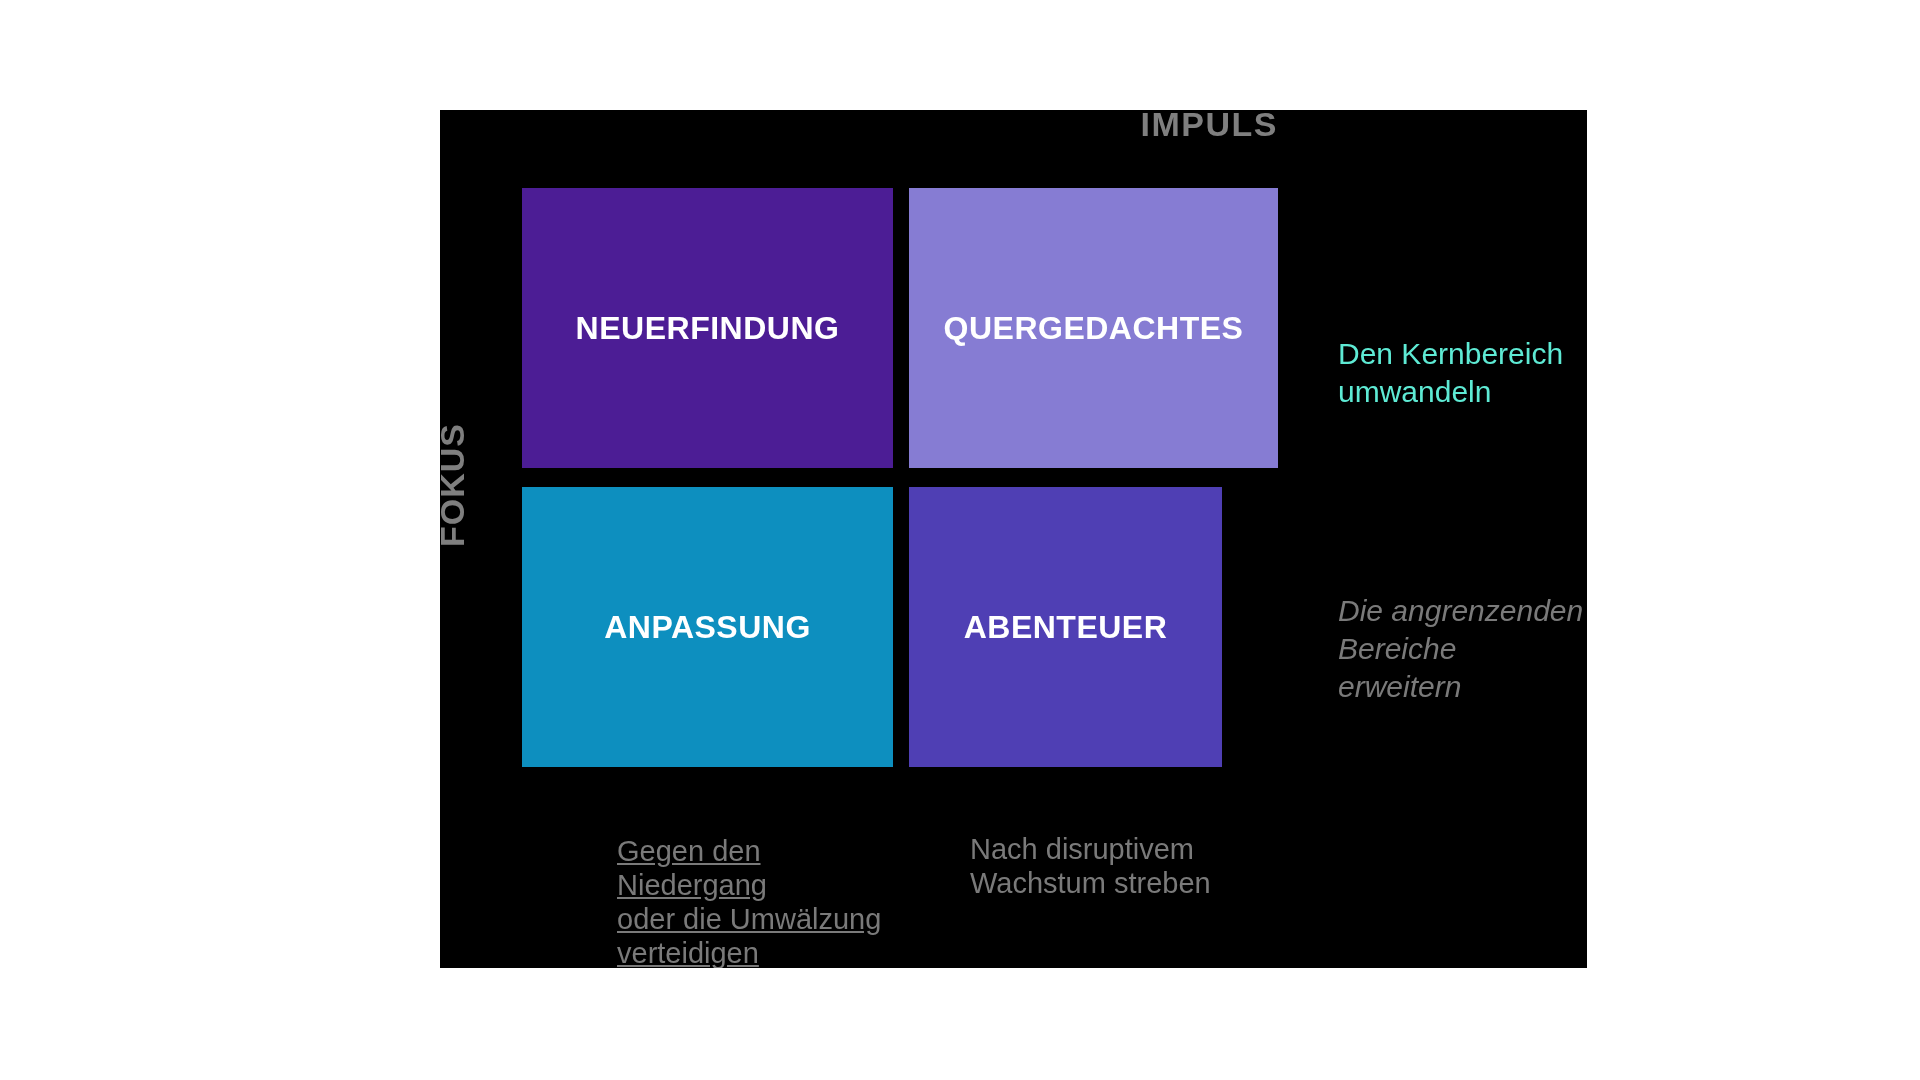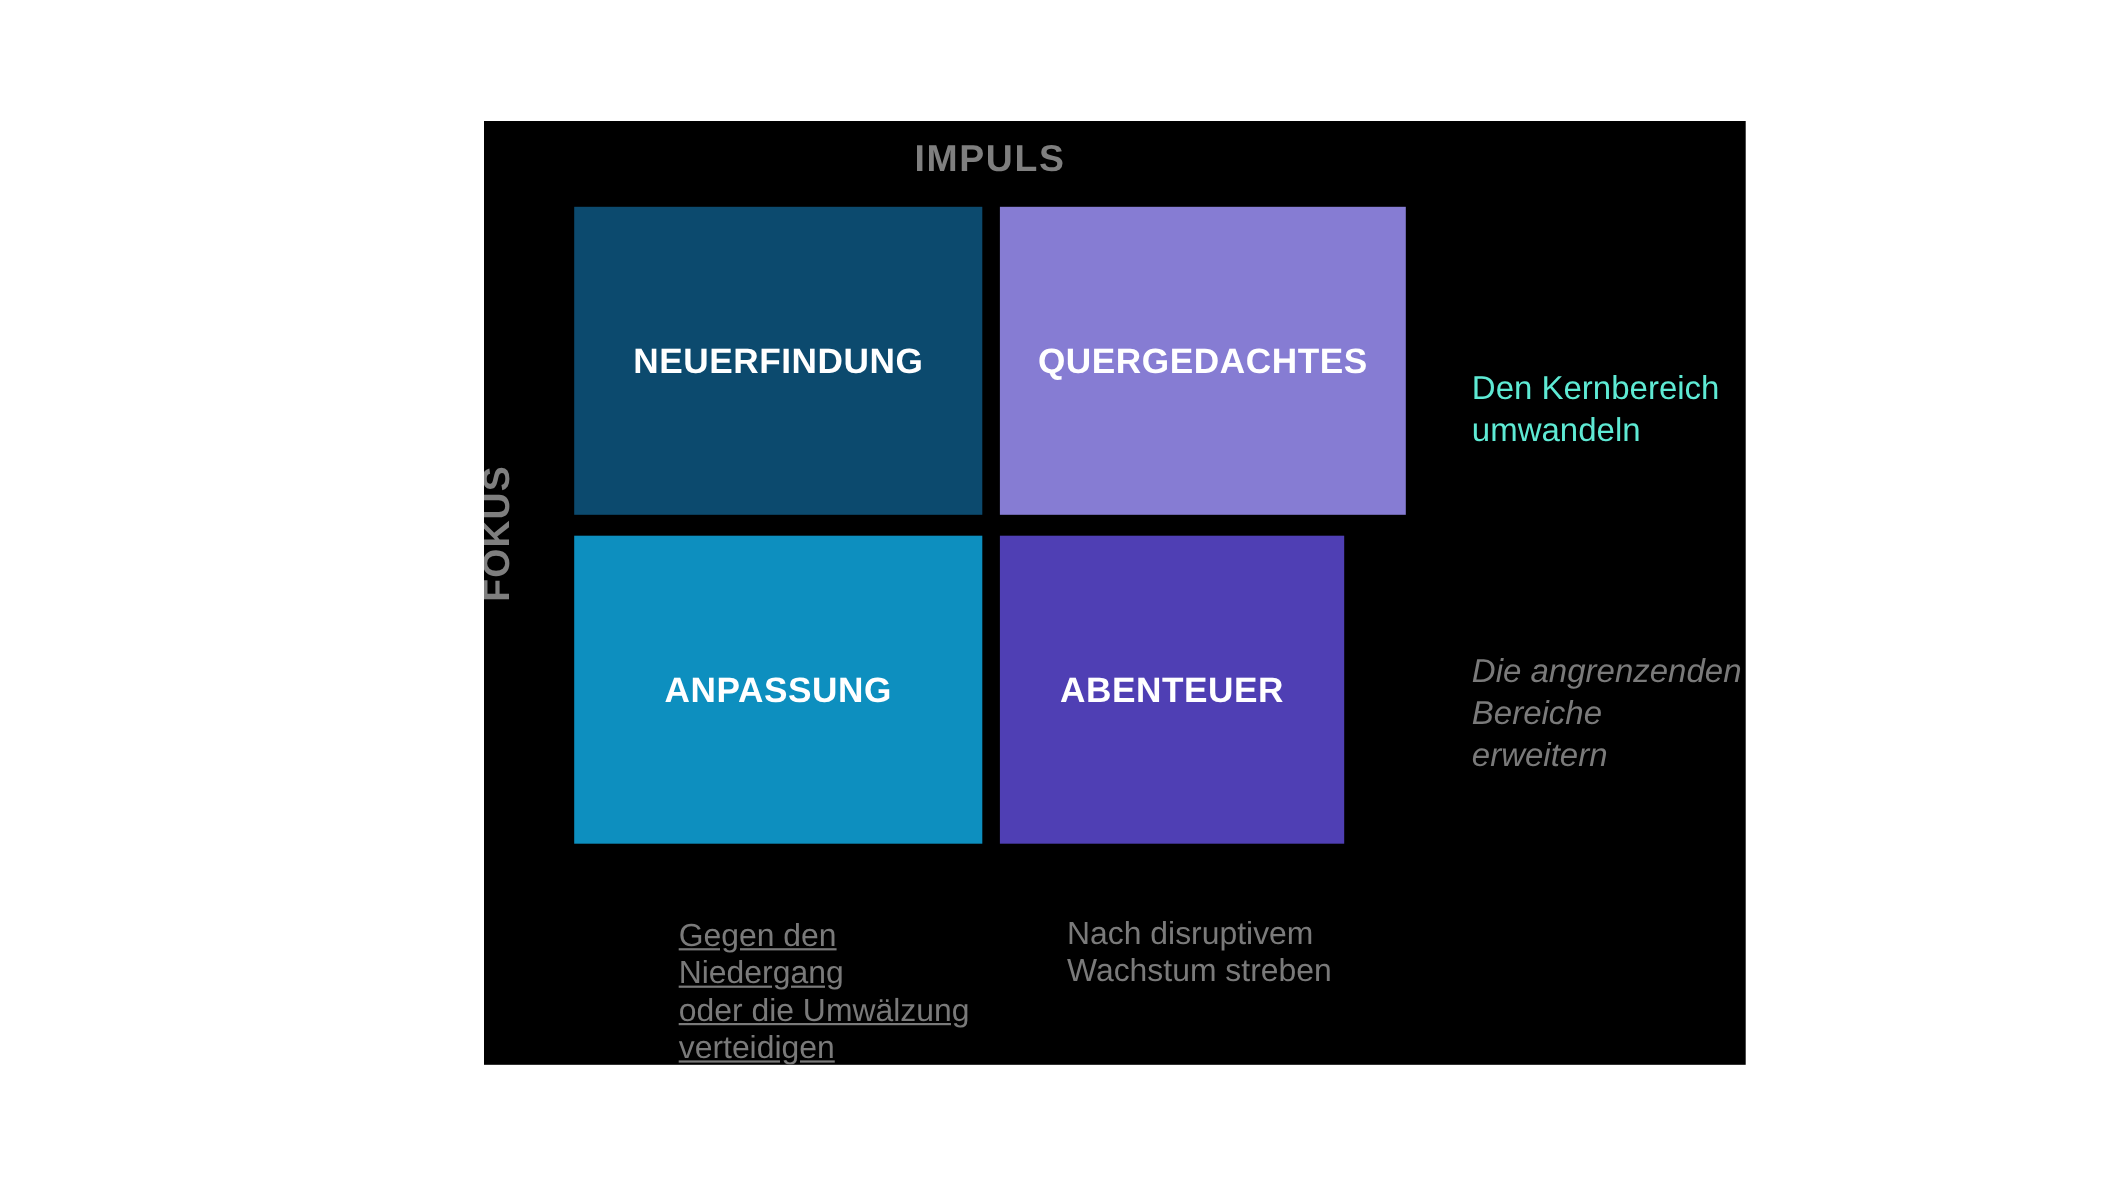--- a/index.html
+++ b/index.html
@@ -26,28 +26,27 @@
     height: 858px;
     background: #000000;
     overflow: hidden;
   }
   
   .axis-x {
     position: absolute;
     left: 82px;
     top: -6px;
     width: 756px;
-    text-align: center;
+    text-align: right;
     font-size: 34px;
     font-weight: bold;
     line-height: 40px;
     letter-spacing: 1.5px;
     color: #7f7f7f;
     white-space: nowrap;
-    margin-top: 20px;
   }
   .axis-y {
     position: absolute;
     left: -88px;
     top: 355px;
     width: 200px;
     height: 40px;
     text-align: center;
     font-size: 34px;
     font-weight: bold;
@@ -89,21 +88,21 @@
 </head>
 <body>
 
 <div class="stage">
   <div class="board" style="background-color: rgb(0, 0, 0);">
 
     <div class="axis-x" style="color: rgb(127, 127, 127);">IMPULS</div>
 
     <div class="axis-y" style="color: rgb(127, 127, 127);">FOKUS</div>
 
-    <div class="quad q0" style="background-color: #0c4a6e;">
+    <div class="quad q0" style="background-color: #4c1d95;">
       <span class="qlabel" style="color: rgb(255, 255, 255);">NEUERFINDUNG</span>
     </div>
 
     <div class="quad q2" style="background-color: rgb(13, 143, 191);">
       <span class="qlabel" style="color: rgb(255, 255, 255);">ANPASSUNG</span>
     </div>
 
     <div class="quad q1" style="background-color: rgb(134, 124, 211);">
       <span class="qlabel" style="color: rgb(255, 255, 255);">QUERGEDACHTES</span>
     </div>

